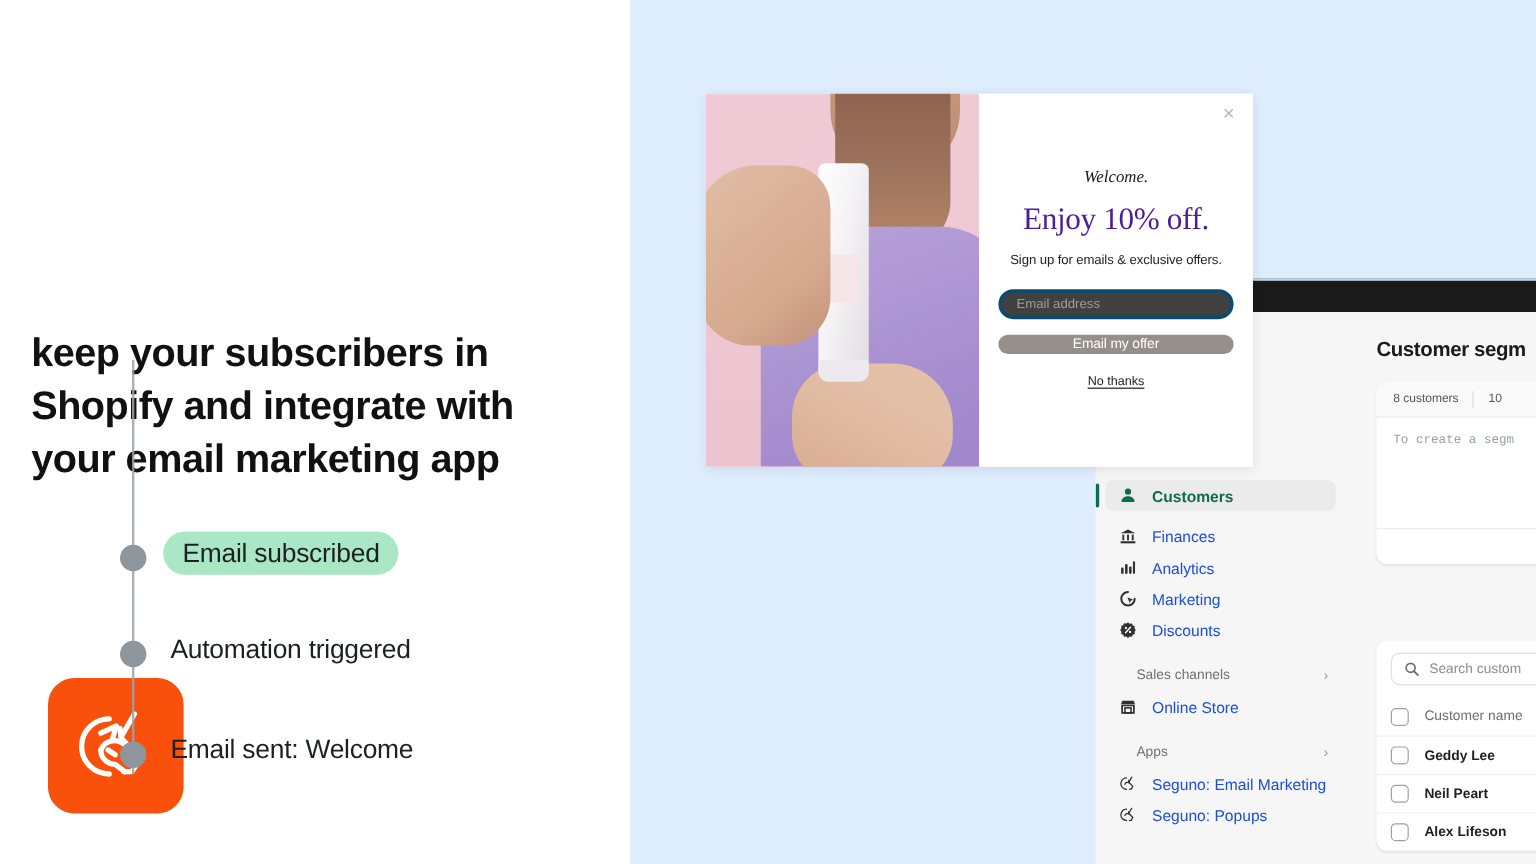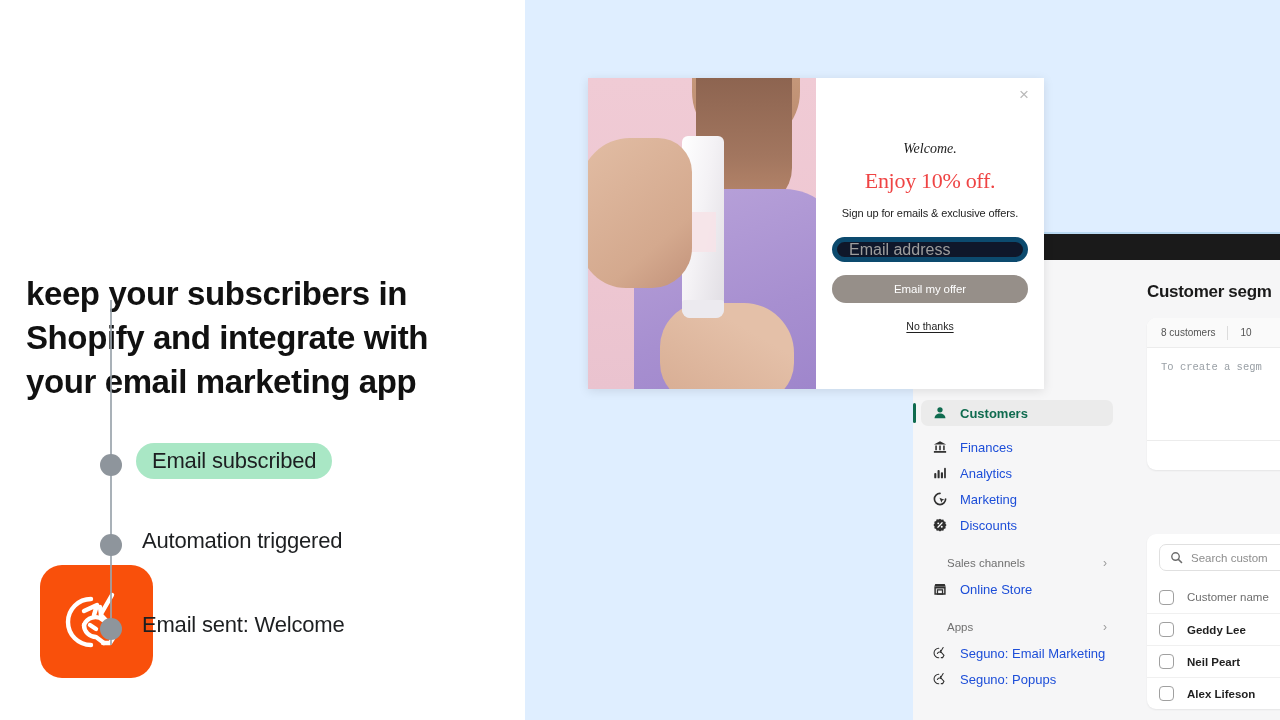--- a/index.html
+++ b/index.html
@@ -123,34 +123,34 @@
     position: absolute; right: 10px; top: 7px;
     width: 20px; height: 20px; color: #b9b9b9; font-size: 17px;
     line-height: 20px; text-align: center; font-family: "Liberation Sans", sans-serif;
   }
   .pf-welcome {
     margin-top: 63px; font-family: "Liberation Serif", serif;
     font-style: italic; font-size: 14px; color: #1b1b1b;
   }
   .pf-head {
     margin-top: 11px; font-family: "Liberation Serif", serif;
-    font-size: 22px; color: #ef4444; letter-spacing: -0.3px; font-weight: 400;
+    font-size: 26px; color: #4c1d95; letter-spacing: -0.3px; font-weight: 400;
   }
   .pf-sub {
     margin-top: 13px; font-size: 11px; color: #232323; text-align: center;
     letter-spacing: -0.1px;
   }
   .pf-input {
     margin-top: 18px; width: 196px; height: 25px;
-    border: 5px solid #0c4a6e; border-radius: 14px;
+    border: 3px solid #0c4a6e; border-radius: 14px;
     display: flex; align-items: center; padding-left: 12px;
-    font-size: 16px; color: #9d9d9d; background: #0f172a;
+    font-size: 11px; color: #9d9d9d; background: #404040;
   }
   .pf-btn {
-    margin-top: 13px; width: 196px; height: 28px; border-radius: 14px;
+    margin-top: 13px; width: 196px; height: 16px; border-radius: 14px;
     background: #968f89; color: #ffffff; font-size: 11.5px;
     display: flex; align-items: center; justify-content: center;
     letter-spacing: -0.1px;
   }
   .pf-nothanks {
     margin-top: 17px; font-size: 10.5px; color: #1f1f1f;
     text-decoration: underline; text-underline-offset: 2px;
   }
 
   

